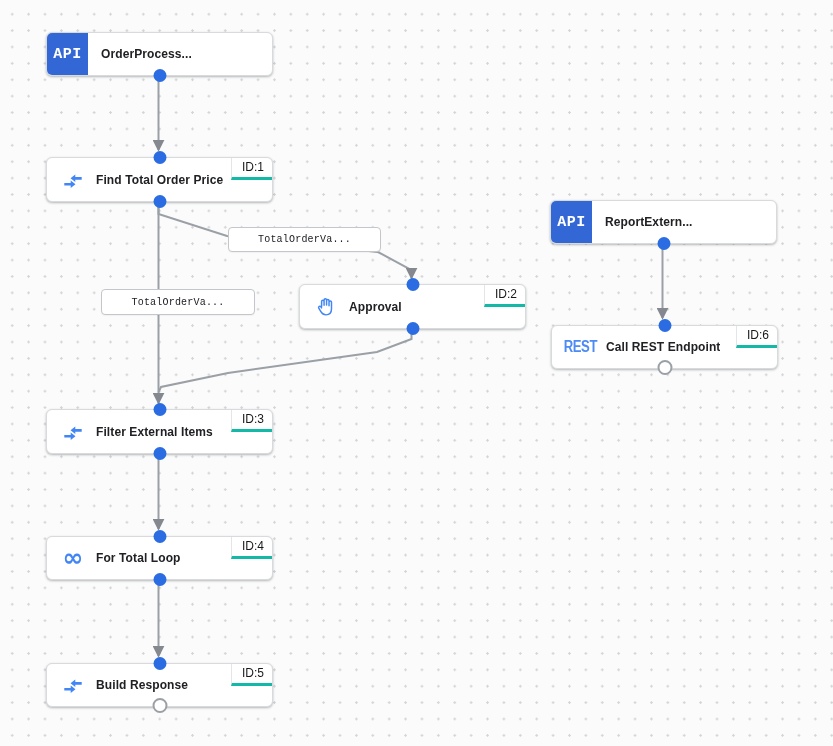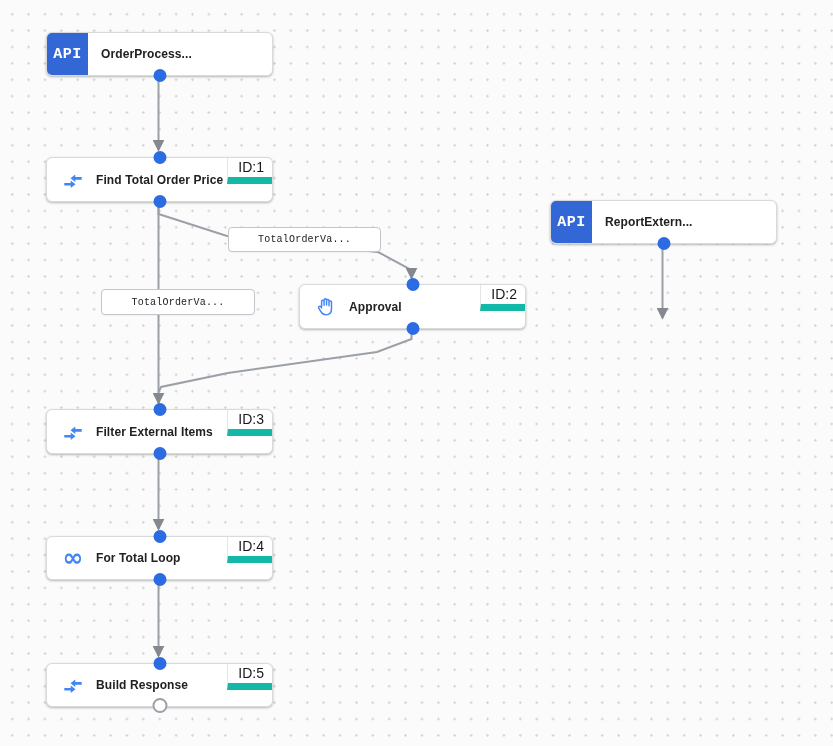--- a/index.html
+++ b/index.html
@@ -38,22 +38,22 @@
   }
   .api-badge{
     width:41px;height:100%;background:#3367d6;border-radius:5px 0 0 5px;
     display:flex;align-items:center;justify-content:center;
     color:#fff;font-family:"Liberation Mono","DejaVu Sans Mono",monospace;
     font-weight:bold;font-size:15px;letter-spacing:.5px;flex:0 0 auto;
     margin-right:13px;
   }
   .id-tab{
     position:absolute;top:0;right:0;height:16px;padding:1px 8px 2px 10px;
-    border-left:1px solid #e4e5e8;border-bottom:7px solid #14b8a6;
-    border-radius:0 6px 0 0;font-size:14px;color:#17181a;
+    border-left:1px solid #e4e5e8;border-bottom:3px solid #14b8a6;
+    border-radius:0 6px 0 0;font-size:12px;color:#17181a;
     display:flex;align-items:center;background:transparent;
   }
   .port{
     position:absolute;left:50%;transform:translateX(-50%);
     width:13px;height:13px;border-radius:50%;z-index:4;
   }
   .port.blue{background:#2b6ce2;}
   .port.white{background:#fff;border:2px solid #9aa0a6;width:11px;height:11px;}
   .port.top{top:-7px;}
   .port.bottom{bottom:-7px;}
@@ -157,14 +157,23 @@
     <div class="port blue top"></div>
     <div class="port white bottom"></div>
   </div>
 
   <div class="node" style="left:550px;top:200px;">
     <div class="api-badge">API</div>
     <div class="node-title">ReportExtern...</div>
     <div class="port blue bottom"></div>
   </div>
 
+  <div class="node" style="left:551px;top:325px;">
+    <div class="rest-icon-box">
+      <span class="rest-glyph">REST</span>
+    </div>
+    <div class="node-title">Call REST Endpoint</div>
+    <div class="id-tab">ID:6</div>
+    <div class="port blue top"></div>
+    <div class="port white bottom"></div>
+  </div>
 
 </div>
 
 </body></html>

